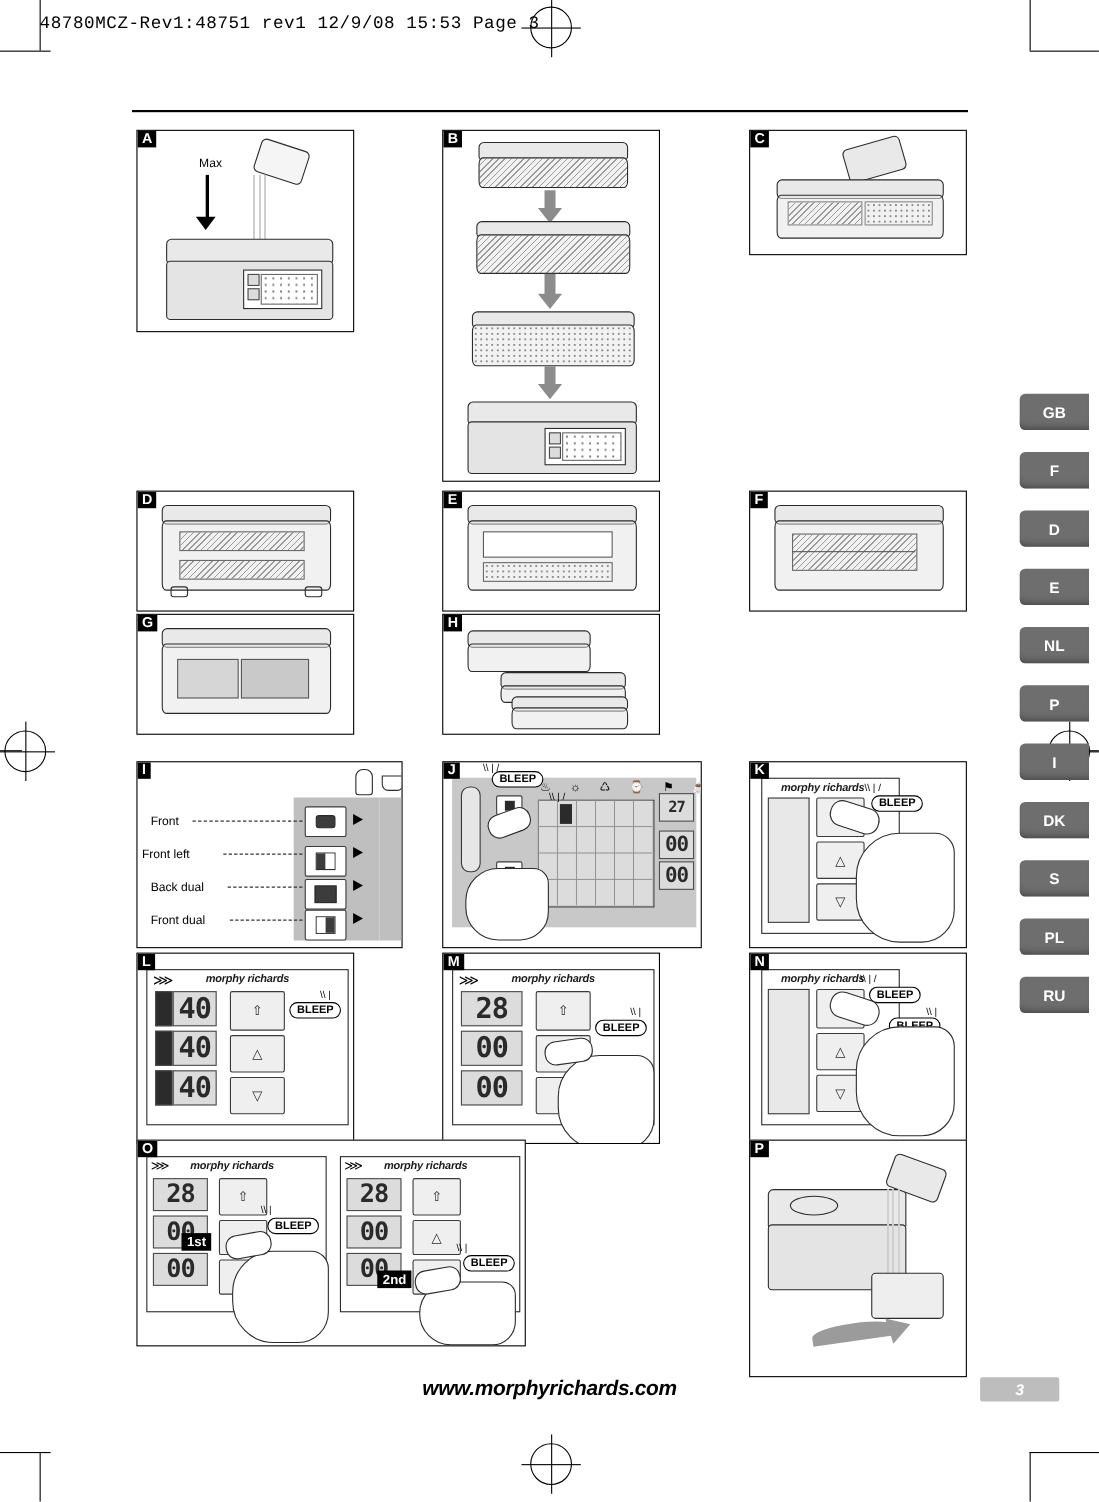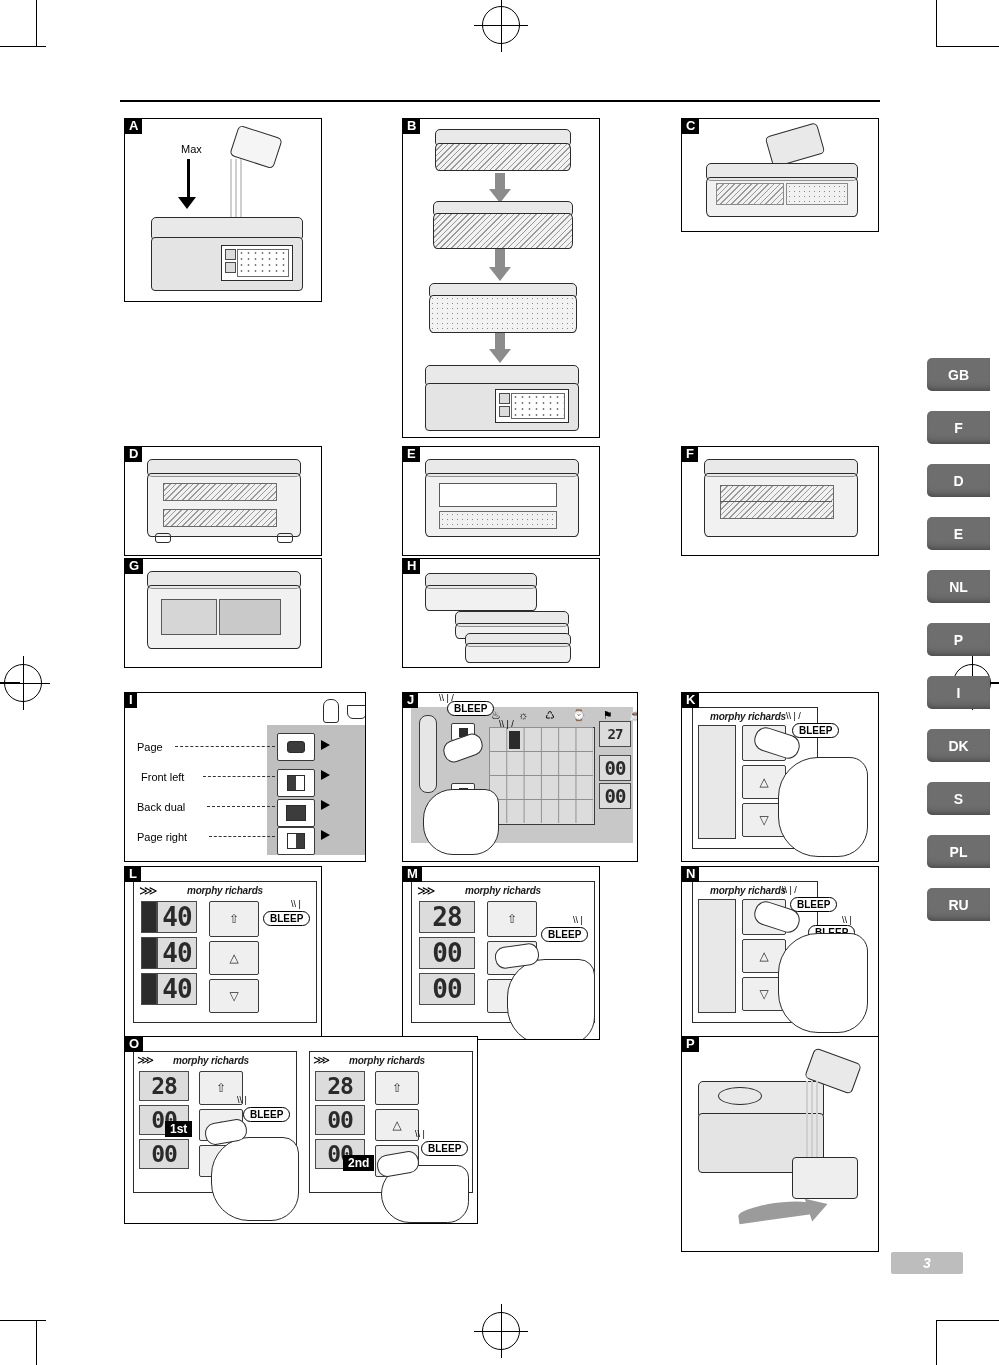--- a/index.html
+++ b/index.html
@@ -136,20 +136,21 @@
   <div class="crop-line" style="left:936px;top:1320px;width:1px;height:45px;"></div>
   <div class="crop-line" style="left:936px;top:1320px;width:63px;height:1px;"></div>
   <div class="crop-line" style="left:0;top:682px;width:20px;height:1px;"></div>
   <div class="crop-line" style="left:979px;top:682px;width:20px;height:1px;"></div>
 
   <div class="reg" style="left:482px;top:6px;"></div>
   <div class="reg" style="left:4px;top:664px;"></div>
   <div class="reg" style="left:953px;top:664px;"></div>
   <div class="reg" style="left:482px;top:1312px;"></div>
 
+  <div class="headbar">48780MCZ-Rev1:48751 rev1  12/9/08  15:53  Page 3</div>
   <div class="topline"></div>
 
   <div class="fig" style="left:124px;top:118px;width:196px;height:182px;">
     <div class="figlabel">A</div>
 
     <div class="lid" style="left:108px;top:12px;width:44px;height:30px;transform:rotate(18deg);background:#f5f5f5;"></div>
 
     <div style="position:absolute;left:105px;top:40px;width:14px;height:60px;background:repeating-linear-gradient(90deg,#cfcfcf 0 2px,transparent 2px 5px);"></div>
 
     <div class="lbl" style="left:56px;top:24px;">Max</div>
@@ -268,24 +269,24 @@
     <div class="btn" style="left:152px;top:106px;width:36px;height:26px;background:#fff;">
       <div style="width:18px;height:14px;border:1.4px solid #2b2b2b;background:#3c3c3c;"></div>
     </div>
     <div class="btn" style="left:152px;top:134px;width:36px;height:26px;background:#fff;">
       <div style="width:16px;height:14px;border:1.4px solid #2b2b2b;display:flex;">
         <div style="width:8px;background:#fff;"></div>
           <div style="width:8px;background:#3c3c3c;"></div>
       </div>
     </div>
 
-    <div class="lbl" style="left:12px;top:48px;">Page</div>
-    <div class="lbl" style="left:16px;top:78px;">Front left</div>
+    <div class="lbl" style="left:12px;top:48px;">Front</div>
+    <div class="lbl" style="left:4px;top:78px;">Front left</div>
     <div class="lbl" style="left:12px;top:108px;">Back dual</div>
-    <div class="lbl" style="left:12px;top:138px;">Page right</div>
+    <div class="lbl" style="left:12px;top:138px;">Front dual</div>
     <div style="position:absolute;left:50px;top:53px;width:100px;border-top:1px dashed #333;"></div>
     <div style="position:absolute;left:78px;top:83px;width:72px;border-top:1px dashed #333;"></div>
     <div style="position:absolute;left:82px;top:113px;width:68px;border-top:1px dashed #333;"></div>
     <div style="position:absolute;left:84px;top:143px;width:66px;border-top:1px dashed #333;"></div>
     <div style="position:absolute;left:196px;top:47px;width:0;height:0;border-top:5px solid transparent;border-bottom:5px solid transparent;border-left:9px solid #000;"></div>
     <div style="position:absolute;left:196px;top:77px;width:0;height:0;border-top:5px solid transparent;border-bottom:5px solid transparent;border-left:9px solid #000;"></div>
     <div style="position:absolute;left:196px;top:107px;width:0;height:0;border-top:5px solid transparent;border-bottom:5px solid transparent;border-left:9px solid #000;"></div>
     <div style="position:absolute;left:196px;top:137px;width:0;height:0;border-top:5px solid transparent;border-bottom:5px solid transparent;border-left:9px solid #000;"></div>
   </div>
 
@@ -460,15 +461,16 @@
         <span>S</span>
       </div>
     <div class="tab">
         <span>PL</span>
       </div>
     <div class="tab">
         <span>RU</span>
       </div>
   </div>
 
+  <div class="footer-url">www.morphyrichards.com</div>
   <div class="pagenum">3</div>
 
 </div>
 
 </body></html>

